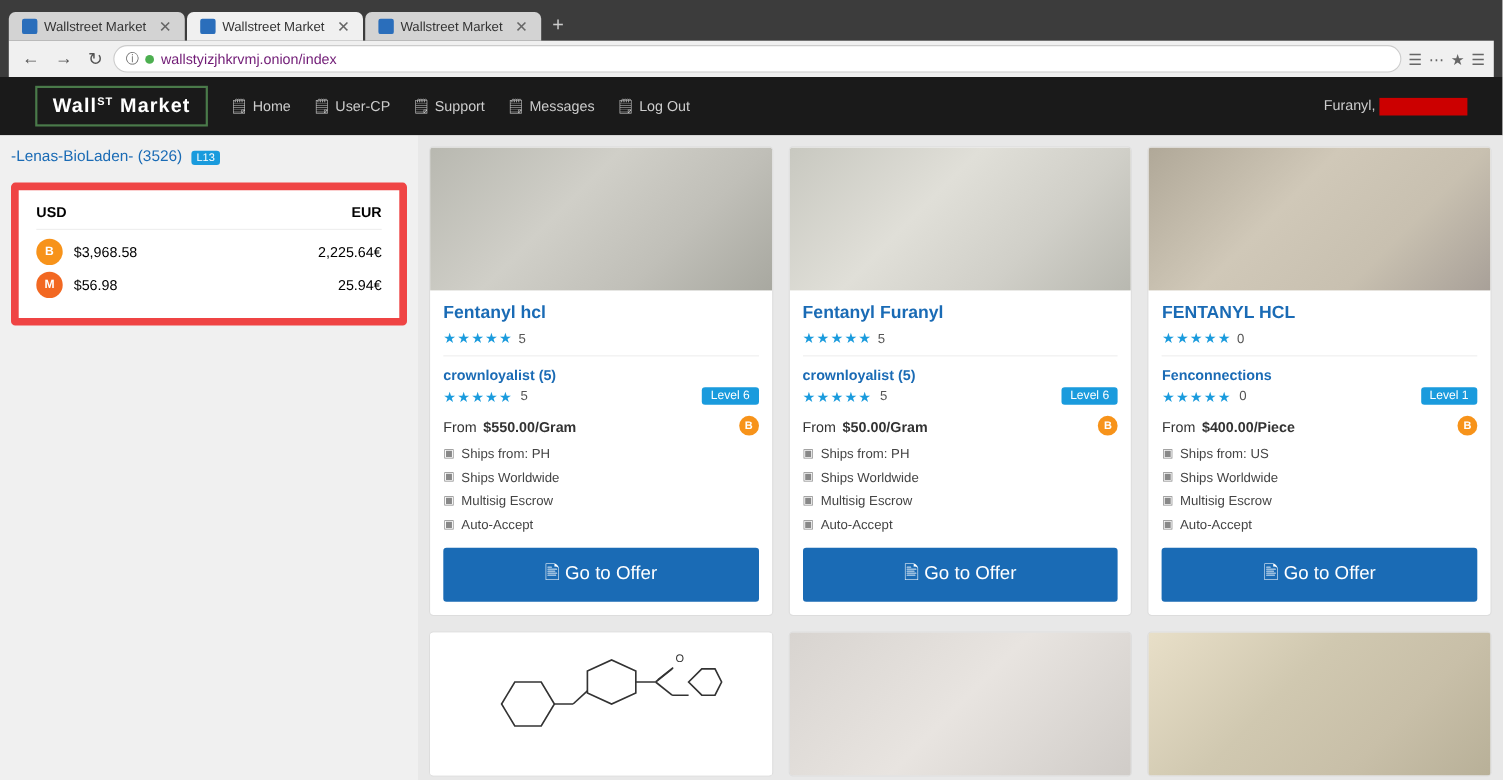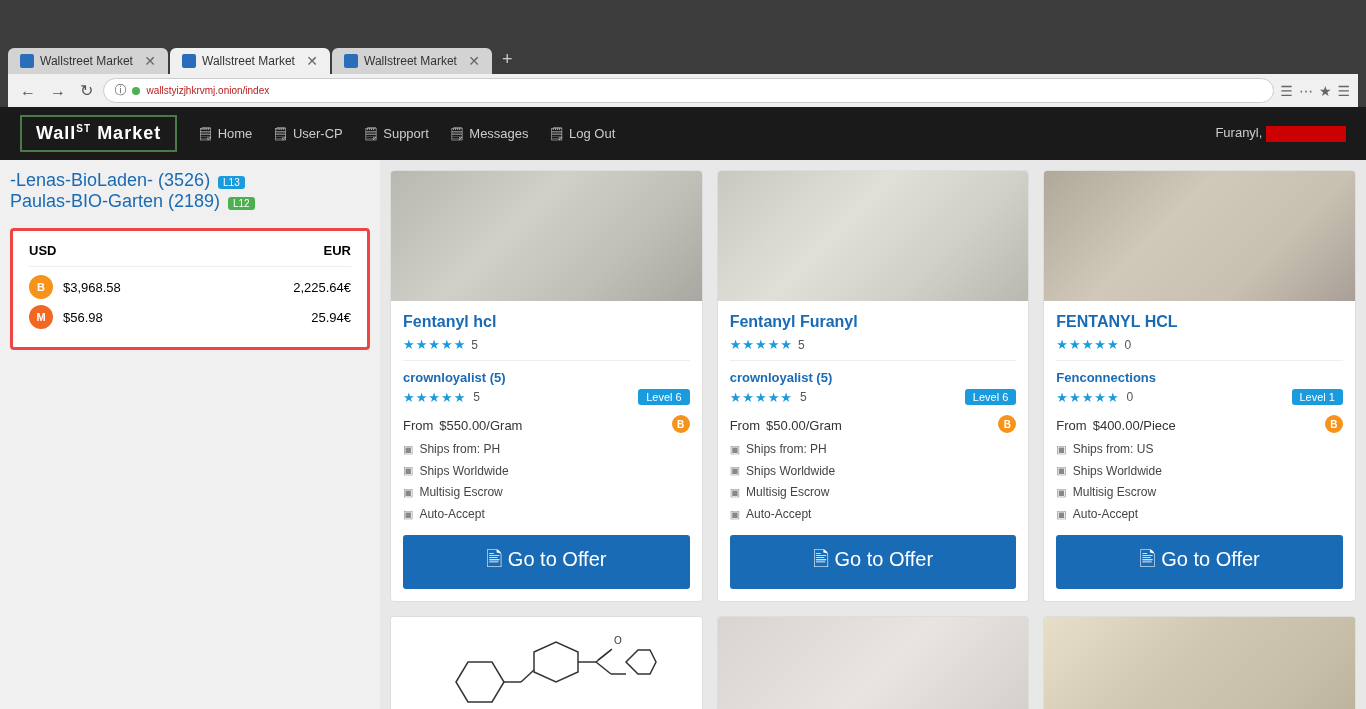--- a/index.html
+++ b/index.html
@@ -1,55 +1,55 @@
 <!DOCTYPE html>
 <html><head>
   <meta charset="utf-8">
   <style>
     * { margin: 0; padding: 0; box-sizing: border-box; }
     body { font-family: Arial, sans-serif; background: #e8e8e8; font-size: 14px; }
 
     
     .browser-chrome { background: #3c3c3c; padding: 8px 8px 0 8px; }
-    .tabs-bar { display: flex; align-items: flex-end; gap: 2px; margin-top: 37px; }
+    .tabs-bar { display: flex; align-items: flex-end; gap: 2px; }
     .tab { display: flex; align-items: center; gap: 6px; background: #d3d3d3; padding: 6px 12px; border-radius: 6px 6px 0 0; font-size: 12px; color: #333; min-width: 160px; max-width: 200px; cursor: pointer; }
     .tab.active { background: #f0f0f0; }
     .tab-favicon { width: 14px; height: 14px; background: #2a6ebb; border-radius: 2px; display: inline-block; flex-shrink: 0; }
     .tab-label { flex: 1; overflow: hidden; text-overflow: ellipsis; white-space: nowrap; font-size: 12px; }
     .tab-close { cursor: pointer; color: #666; font-size: 14px; line-height: 1; }
     .tab-new { background: none; border: none; color: #ccc; font-size: 18px; cursor: pointer; padding: 4px 8px; }
 
     .address-bar-row { background: #f0f0f0; display: flex; align-items: center; padding: 4px 8px; gap: 6px; }
     .nav-btn { background: none; border: none; cursor: pointer; color: #555; font-size: 16px; padding: 2px 4px; border-radius: 3px; }
     .address-bar { flex: 1; display: flex; align-items: center; background: white; border: 1px solid #ccc; border-radius: 16px; padding: 3px 10px; gap: 6px; }
     .address-icon { font-size: 12px; color: #666; }
     .address-dot { width: 8px; height: 8px; background: #4caf50; border-radius: 50%; }
-    .address-text { flex: 1; font-size: 10px; color: #b91c1c; }
+    .address-text { flex: 1; font-size: 13px; color: #701a75; }
     .addr-action-btn { background: none; border: none; cursor: pointer; color: #666; font-size: 14px; }
 
     
-    .site-header { background: #1a1a1a; display: flex; align-items: center; padding: 8px 20px; gap: 20px; }
+    .site-header { background: #1a1a1a; display: flex; align-items: center; padding: 8px 32px; gap: 20px; }
     .site-logo { border: 2px solid #4a7a4a; padding: 6px 14px; color: white; font-size: 18px; font-weight: bold; letter-spacing: 1px; }
     .site-logo sup { font-size: 10px; vertical-align: super; }
     .site-nav { display: flex; gap: 20px; align-items: center; }
     .nav-item { color: #ccc; text-decoration: none; font-size: 13px; display: flex; align-items: center; gap: 4px; }
     .welcome-text { margin-left: auto; color: #ccc; font-size: 13px; }
     .username-redacted { display: inline-block; background: #cc0000; width: 80px; height: 16px; vertical-align: middle; }
 
     
     .page-layout { display: flex; gap: 0; }
 
     
     .sidebar { width: 380px; background: #f0f0f0; padding: 10px; flex-shrink: 0; }
     .sidebar-links { margin-bottom: 16px; }
-    .sidebar-link { color: #1a6bb5; font-size: 18px; text-decoration: none; }
+    .sidebar-link { color: #1a6bb5; font-size: 14px; text-decoration: none; }
     .sidebar-badge { display: inline-block; background: #1a9bdd; color: white; font-size: 10px; padding: 1px 5px; border-radius: 3px; margin-left: 4px; }
     .sidebar-badge.green { background: #4caf50; }
 
-    .price-box { background: white; border: 3px solid #ef4444; border-radius: 4px; padding: 12px 16px; }
+    .price-box { background: white; border: 7px solid #ef4444; border-radius: 4px; padding: 12px 16px; }
     .price-header { display: flex; justify-content: space-between; font-weight: bold; font-size: 13px; padding-bottom: 8px; border-bottom: 1px solid #eee; margin-bottom: 8px; }
     .price-row { display: flex; align-items: center; gap: 10px; margin-bottom: 6px; }
     .crypto-icon { width: 24px; height: 24px; border-radius: 50%; display: flex; align-items: center; justify-content: center; color: white; font-size: 11px; font-weight: bold; }
     .btc-icon { background: #f7931a; }
     .xmr-icon { background: #f26822; }
     .price-usd { flex: 1; font-size: 13px; }
     .price-eur { font-size: 13px; }
     .price-note { font-size: 11px; color: #888; margin-top: 8px; }
 
     
@@ -65,26 +65,26 @@
     .star { color: #1a9bdd; font-size: 13px; }
     .review-count { font-size: 12px; color: #555; }
     .divider { border: none; border-top: 1px solid #eee; margin: 8px 0; }
     .vendor-link { color: #1a6bb5; font-size: 13px; font-weight: bold; }
     .vendor-meta { display: flex; align-items: center; gap: 8px; margin-top: 4px; margin-bottom: 10px; }
     .vendor-stars { display: flex; gap: 1px; }
     .vendor-review-count { font-size: 12px; color: #555; }
     .level-badge { background: #1a9bdd; color: white; font-size: 11px; padding: 2px 8px; border-radius: 3px; margin-left: auto; }
     .product-price-row { display: flex; align-items: flex-end; gap: 6px; margin-bottom: 6px; }
     .price-label { font-size: 13px; color: #333; }
-    .price-amount { font-size: 13px; font-weight: normal; color: #333; }
+    .price-amount { font-size: 13px; font-weight: bold; color: #333; }
     .btc-badge { width: 18px; height: 18px; border-radius: 50%; background: #f7931a; color: white; font-size: 10px; font-weight: bold; display: flex; align-items: center; justify-content: center; margin-left: auto; }
     .product-details { font-size: 12px; color: #444; line-height: 1.8; }
     .detail-row { display: flex; align-items: center; gap: 6px; }
     .detail-icon { color: #888; font-size: 11px; }
-    .go-to-offer-btn { display: block; width: 100%; background: #1a6bb5; color: white; border: none; padding: 10px; text-align: center; font-size: 20px; cursor: pointer; border-radius: 3px; margin-top: 10px; }
+    .go-to-offer-btn { display: block; width: 100%; background: #1a6bb5; color: white; border: none; padding: 10px; text-align: center; font-size: 17px; cursor: pointer; border-radius: 3px; margin-top: 10px; }
 
     
     .product-img-sim { width: 100%; height: 130px; }
   </style>
 </head>
 <body>
 
 <div class="browser-chrome">
   <div class="tabs-bar">
     <div class="tab">
@@ -138,24 +138,20 @@
 </div>
 
 <div class="page-layout">
 
   <div class="sidebar">
     <div class="sidebar-links">
       <div>
         <a class="sidebar-link">-Lenas-BioLaden- (3526)</a>
         <span class="sidebar-badge">L13</span>
       </div>
-      <div>
-        <a class="sidebar-link">Paulas-BIO-Garten (2189)</a>
-        <span class="sidebar-badge green">L12</span>
-      </div>
     </div>
 
     <div class="price-box">
       <div class="price-header">
         <span>USD</span>
         <span>EUR</span>
       </div>
       <div class="price-row">
         <div class="crypto-icon btc-icon">B</div>
         <span class="price-usd">$3,968.58</span>

